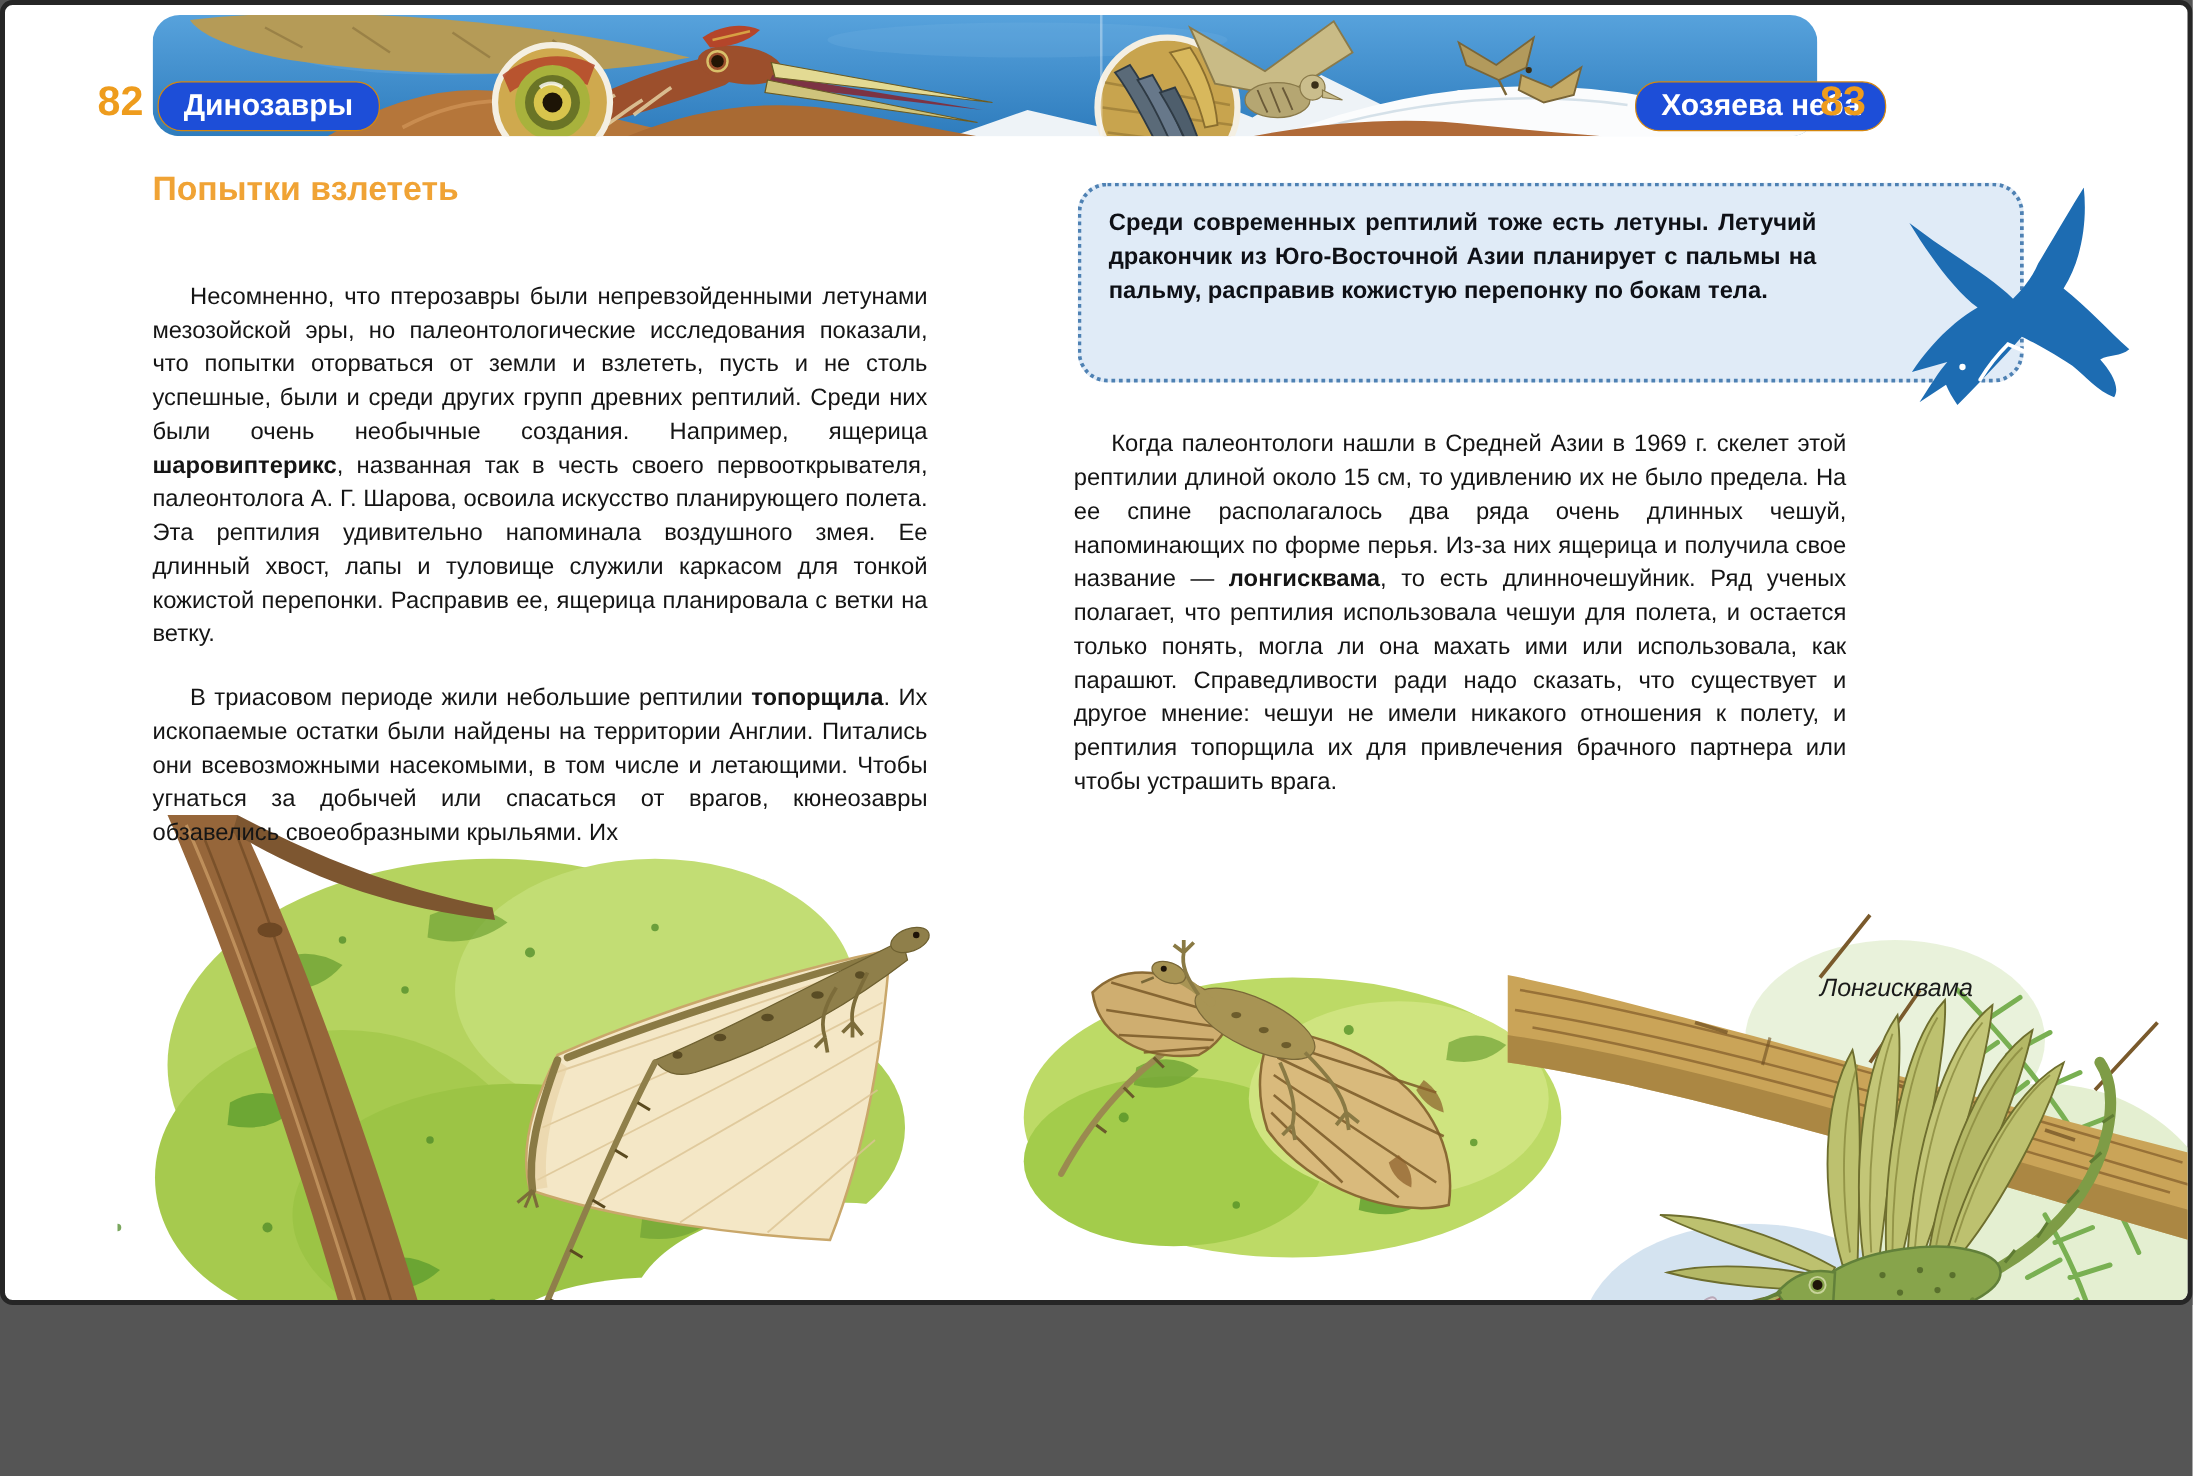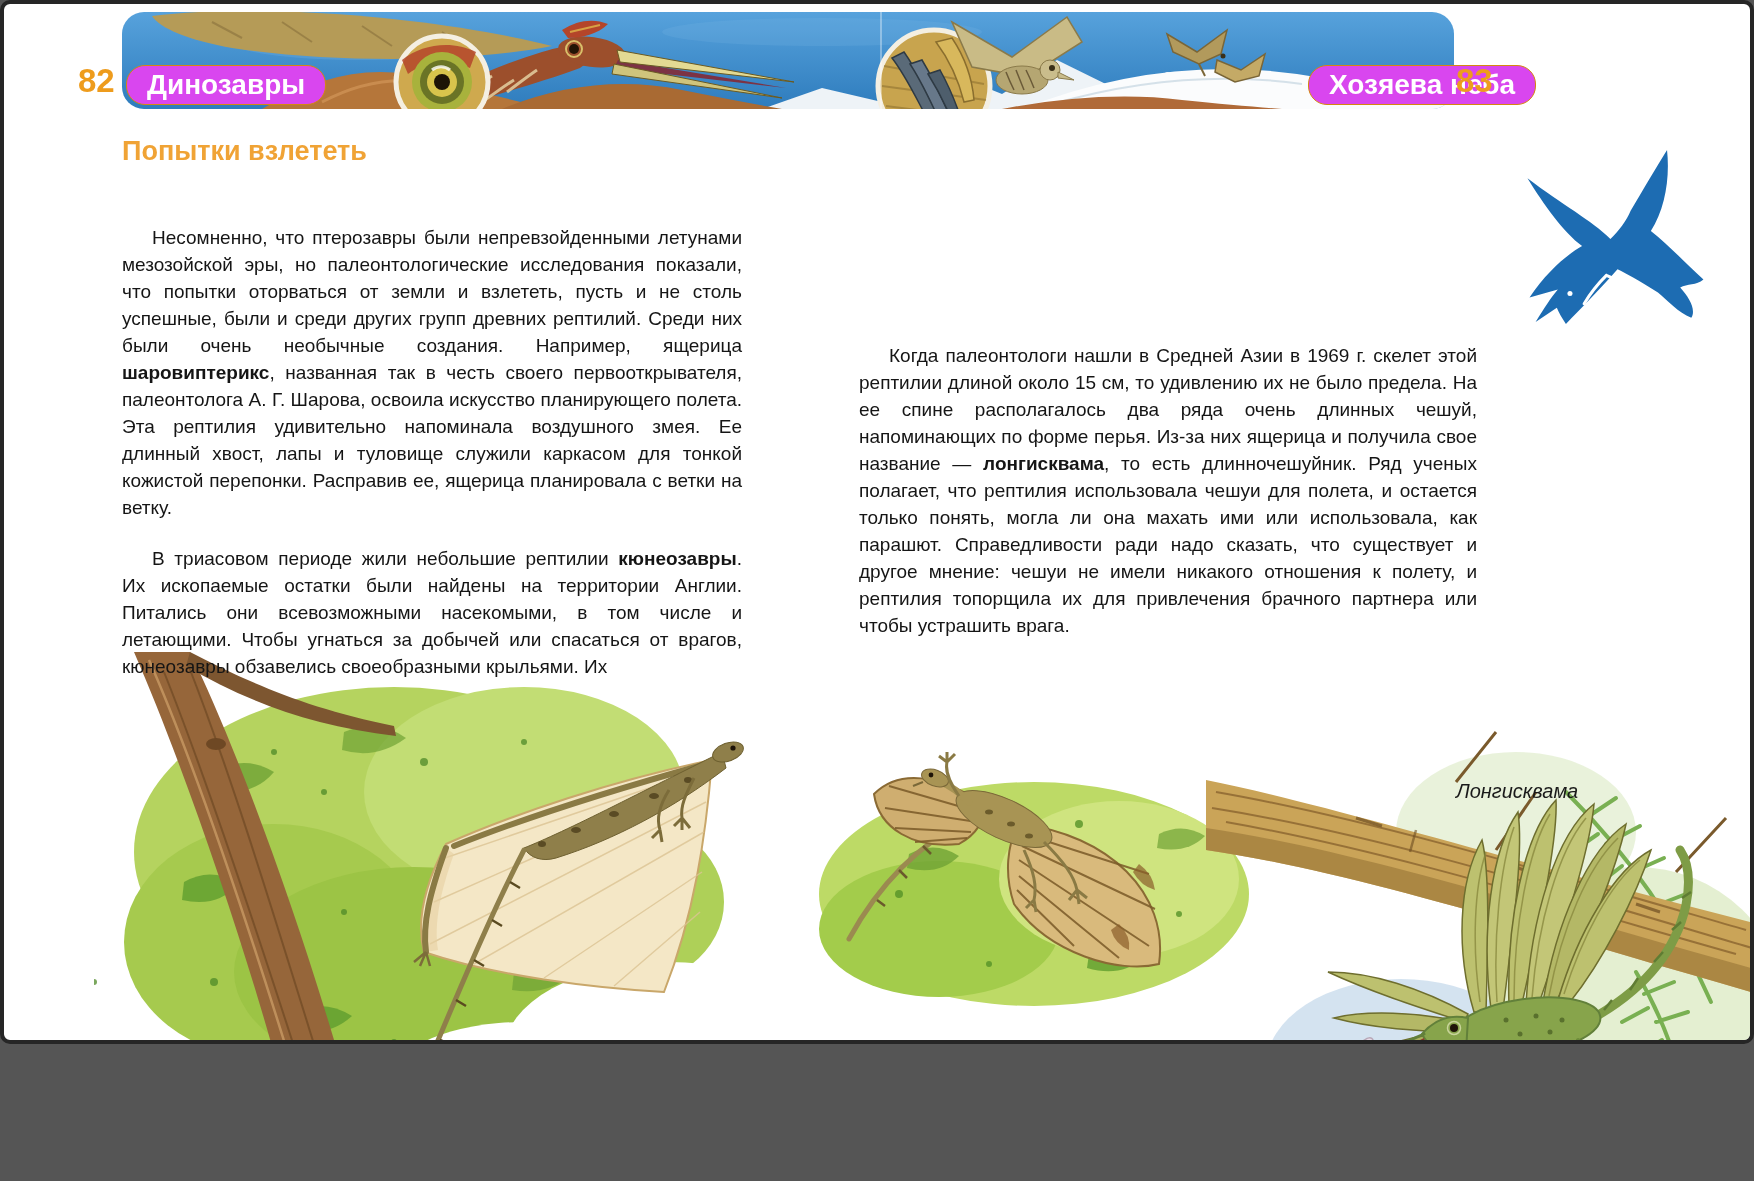--- a/index.html
+++ b/index.html
@@ -9,21 +9,21 @@
     font-family:"Liberation Sans",sans-serif;color:#151515;
   }
   
   .banner{position:absolute;left:118px;top:8px;width:1332px;height:97px;border-radius:22px;overflow:hidden;z-index:1;}
   .banner svg{display:block;width:100%;height:100%;}
   .pageno{position:absolute;top:58px;font-size:33px;font-weight:700;color:#ee9c1d;z-index:3;}
   .pageno.left{left:74px;}
   .pageno.right{left:1452px;}
   .badge{
     position:absolute;top:61px;height:38px;line-height:38px;border-radius:19px;
-    background:#d946ef;border:1px solid #d4870f;color:#ffffff;font-weight:700;font-size:28px;
+    background:#1d4ed8;border:1px solid #d4870f;color:#ffffff;font-weight:700;font-size:24px;
     padding:0 20px;z-index:3;white-space:nowrap;
   }
   .badge.left{left:122px;}
   .badge.right{left:1304px;}
   
   .heading{position:absolute;left:118px;top:132px;font-size:27px;font-weight:700;color:#f0a335;margin:0;z-index:2;text-align:center;}
   .col{position:absolute;width:620px;font-size:19px;line-height:27px;text-align:justify;z-index:2;}
   .col p{margin:0 0 24px 0;}
   .col p.indent{text-indent:30px;}
   .left-col{left:118px;top:192px;margin-top:28px;}
@@ -135,21 +135,21 @@
 
   <div class="pageno left">82</div>
   <div class="badge left">Динозавры</div>
   <div class="badge right">Хозяева неба</div>
   <div class="pageno right">83</div>
 
   <h1 class="heading">Попытки взлететь</h1>
 
   <div class="col left-col">
     <p class="indent"><span>Несомненно, что птерозавры были непревзойденными летунами мезозойской эры, но палеонтологические исследования показали, что попытки оторваться от земли и взлететь, пусть и не столь успешные, были и среди других групп древних рептилий. Среди них были очень необычные создания. Например, ящерица </span><span class="b">шаровиптерикс</span><span>, названная так в честь своего первооткрывателя, палеонтолога А. Г. Шарова, освоила искусство планирующего полета. Эта рептилия удивительно напоминала воздушного змея. Ее длинный хвост, лапы и туловище служили каркасом для тонкой кожистой перепонки. Расправив ее, ящерица планировала с ветки на ветку.</span></p>
-    <p class="indent"><span>В триасовом периоде жили небольшие рептилии </span><span class="b">кюнеозавры</span><span>. Их ископаемые остатки были найдены на территории Англии. Питались они всевозможными насекомыми, в том числе и летающими. Чтобы угнаться за добычей или спасаться от врагов, кюнеозавры обзавелись своеобразными крыльями. Их</span></p>
+    <p class="indent"><span>В триасовом периоде жили небольшие рептилии </span><span class="b">топорщила</span><span>. Их ископаемые остатки были найдены на территории Англии. Питались они всевозможными насекомыми, в том числе и летающими. Чтобы угнаться за добычей или спасаться от врагов, кюнеозавры обзавелись своеобразными крыльями. Их</span></p>
   </div>
 
   <div class="illus illus-left">
     <svg viewBox="0 0 655 430" preserveAspectRatio="none">
       <g>
         <ellipse cx="300" cy="200" rx="260" ry="165" fill="#b5d35f"></ellipse>
         <ellipse cx="180" cy="290" rx="150" ry="118" fill="#a6ca4e"></ellipse>
         <ellipse cx="430" cy="140" rx="160" ry="105" fill="#c2dd74"></ellipse>
         <ellipse cx="320" cy="320" rx="180" ry="105" fill="#9cc445"></ellipse>
         <ellipse cx="520" cy="250" rx="110" ry="88" fill="#aed058"></ellipse>
@@ -203,20 +203,23 @@
         <circle cx="639" cy="96" r="2.6" fill="#1e1408"></circle>
         <path d="M600,126 C592,142 586,154 588,166 M588,166 L580,174 M588,166 L588,178 M588,166 L596,176" stroke="#7c6c3a" stroke-width="3" fill="none"></path>
         <path d="M575,138 C565,154 562,166 566,178 M566,178 L558,186 M566,178 L568,190" stroke="#7c6c3a" stroke-width="3" fill="none"></path>
         <path d="M430,198 C400,256 372,322 334,412 C330,420 326,424 322,428" stroke="#8f7f4a" stroke-width="5" fill="none" stroke-linecap="round"></path>
         <path d="M416,230 L426,236 M398,268 L408,274 M380,308 L390,314 M362,348 L372,354 M346,388 L356,392" stroke="#5a4a20" stroke-width="2.5"></path>
       </g>
     </svg>
   </div>
   <div class="caption cap-sharov">Шаровиптерикс</div>
 
+  <div class="callout">
+    <p class="callout-text">Среди современных рептилий тоже есть летуны. Летучий дракончик из Юго-Восточной Азии планирует с пальмы на пальму, расправив кожистую перепонку по бокам тела.</p>
+  </div>
 
   <svg class="silhouette" viewBox="0 0 200 180">
     <path fill="#1d6cb2" d="M10,28
       C44,54 74,70 92,88
       C100,80 108,70 112,60
       C124,40 138,16 148,0
       C151,28 146,58 132,80
       C150,94 168,114 184,128
       C177,134 168,132 161,136
       C170,146 177,158 172,166

